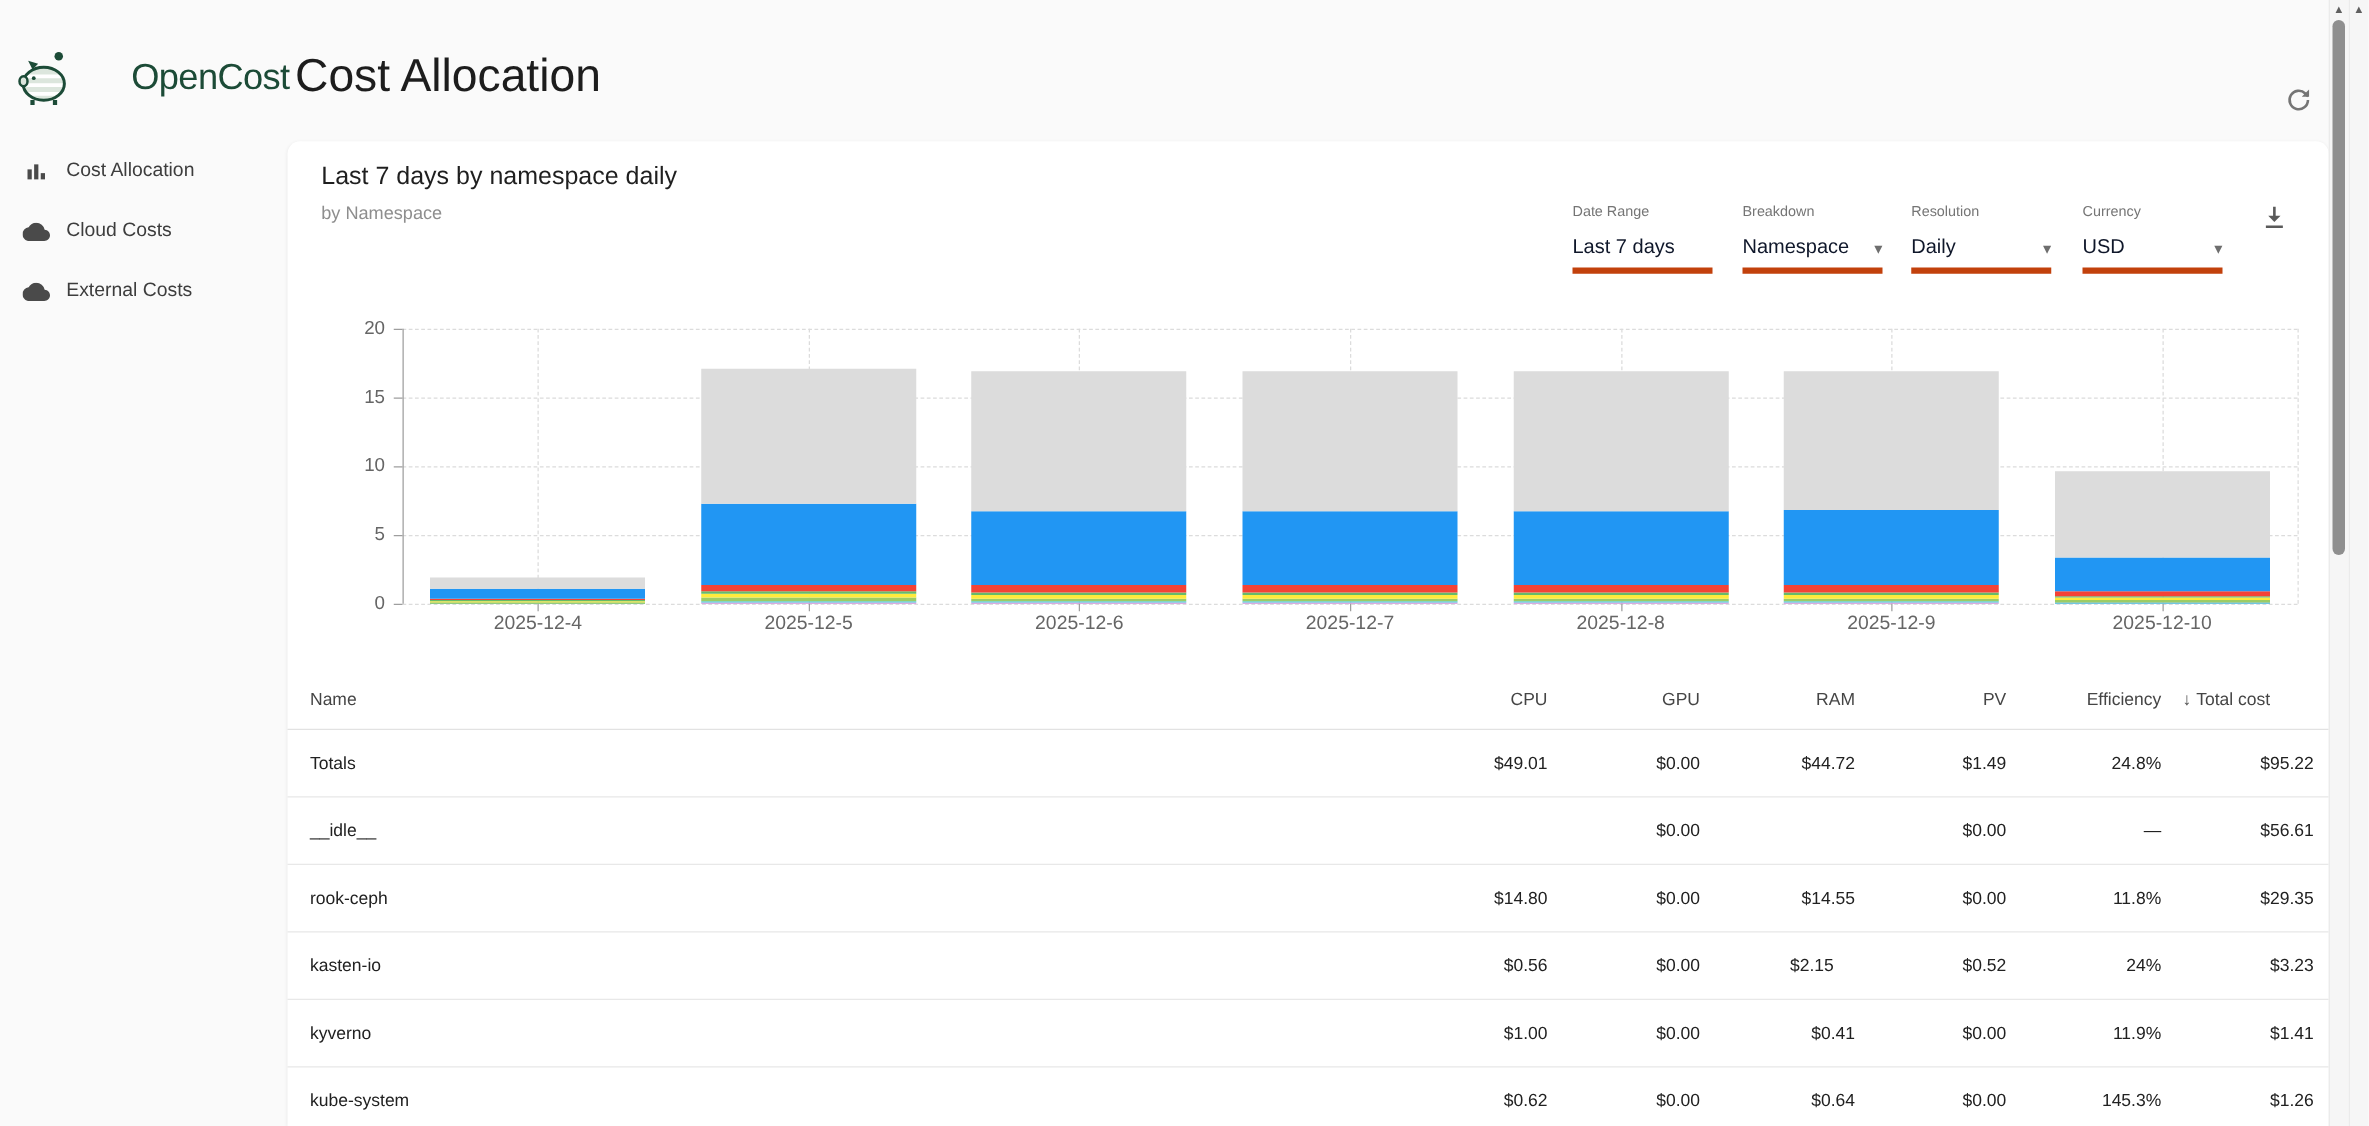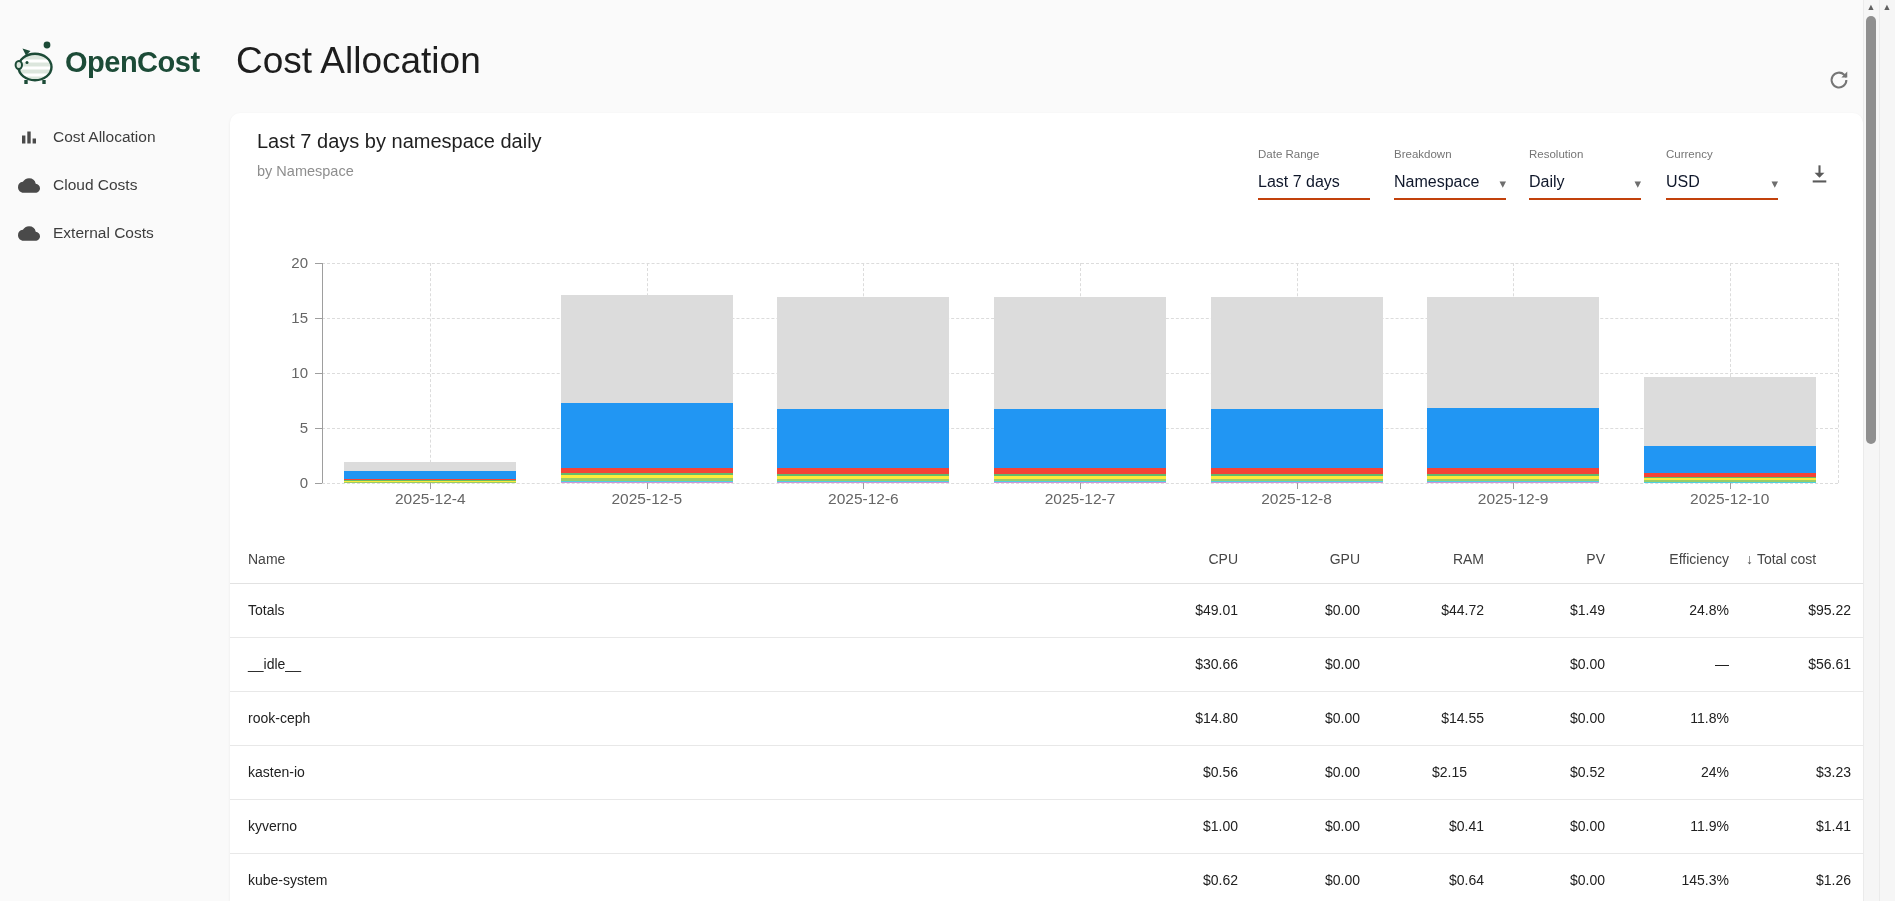--- a/index.html
+++ b/index.html
@@ -1,35 +1,35 @@
 <!DOCTYPE html>
 <html><head>
 <meta charset="utf-8">
 <style>
   html,body{margin:0;padding:0;background:#fff;}
   #screen{position:relative;width:1895px;height:901px;background:#FAFAFA;overflow:hidden;
           font-family:"Liberation Sans","DejaVu Sans",sans-serif;color:#212121;}
   
   .logo{position:absolute;left:14px;top:38px;display:flex;align-items:center;gap:9px;}
-  .logo-text{font-size:29px;font-weight:bold;color:#1C4B37;letter-spacing:-0.5px;}
+  .logo-text{font-size:29px;font-weight:normal;color:#1C4B37;letter-spacing:-0.5px;margin-left:40px;}
   .nav-item{position:absolute;left:0;width:228px;height:40px;display:flex;align-items:center;
             gap:13px;padding-left:18px;box-sizing:border-box;cursor:pointer;}
   .nav-item .nav-label{font-size:15.5px;color:#3d3d3d;}
   .nav-icon{width:22px;display:flex;justify-content:center;}
   
   .page-title{position:absolute;left:236px;top:40px;font-size:37px;font-weight:400;color:#1d1d1d;}
   .refresh-btn{position:absolute;left:1824px;top:66px;width:30px;height:30px;border:none;background:none;
                cursor:pointer;padding:0;}
   
   .card{position:absolute;left:230px;top:113px;width:1633px;height:788px;background:#fff;
         border-radius:10px 10px 0 0;box-shadow:0 1px 3px rgba(0,0,0,.07);}
   .card-title{position:absolute;left:27px;top:17px;font-size:20px;font-weight:500;color:#1f1f1f;}
   .card-subtitle{position:absolute;left:27px;top:50px;font-size:14.5px;color:#8e8e8e;}
   
-  .filter{position:absolute;top:35px;width:112px;height:50px;border-bottom:2px solid #c2410c;cursor:pointer;text-decoration:underline;}
+  .filter{position:absolute;top:51px;width:112px;height:50px;border-bottom:5px solid #c2410c;cursor:pointer;text-decoration:underline;}
   .filter-label{position:absolute;top:0;left:0;font-size:11.5px;color:#757575;}
   .filter-value{position:absolute;bottom:7px;left:0;font-size:16px;color:#0f172a;white-space:nowrap;}
   .filter-arrow{position:absolute;bottom:7px;right:0;font-size:13px;color:#6e6e6e;}
   .dl-btn{position:absolute;left:1576px;top:49px;width:26px;height:26px;border:none;background:none;cursor:pointer;padding:0;}
   
   #chart{position:absolute;left:0;top:0;width:1633px;height:420px;}
   .hgrid{position:absolute;height:0;border-top:1px dashed #dcdcdc;}
   .vgrid{position:absolute;width:0;border-left:1px dashed #dcdcdc;}
   .yaxis{position:absolute;width:0;border-left:1px solid #9e9e9e;}
   .ytick{position:absolute;width:7px;height:1px;background:#9e9e9e;}
@@ -258,33 +258,33 @@
           <div class="cell name">Totals</div>
           <div class="cell num" style="right: 625px;">$49.01</div>
           <div class="cell num" style="right: 503px;">$0.00</div>
           <div class="cell num" style="right: 379px;">$44.72</div>
           <div class="cell num" style="right: 258px;">$1.49</div>
           <div class="cell num" style="right: 134px;">24.8%</div>
           <div class="cell num" style="right: 12px;">$95.22</div>
         </div>
         <div class="trow" style="top: 524px;">
           <div class="cell name">__idle__</div>
-          <div class="cell num" style="right: 625px;">$30.66</div>
           <div class="cell num" style="right: 503px;">$0.00</div>
           <div class="cell num" style="right: 258px;">$0.00</div>
           <div class="cell num" style="right: 134px;">—</div>
           <div class="cell num" style="right: 12px;">$56.61</div>
         </div>
         <div class="trow" style="top: 578px;">
           <div class="cell name">rook-ceph</div>
           <div class="cell num" style="right: 625px;">$14.80</div>
           <div class="cell num" style="right: 503px;">$0.00</div>
           <div class="cell num" style="right: 379px;">$14.55</div>
           <div class="cell num" style="right: 258px;">$0.00</div>
           <div class="cell num" style="right: 134px;">11.8%</div>
+          <div class="cell num" style="right: 12px;">$29.35</div>
         </div>
         <div class="trow" style="top: 632px;">
           <div class="cell name">kasten-io</div>
           <div class="cell num" style="right: 625px; text-align: right;">$0.56</div>
           <div class="cell num" style="right: 503px;">$0.00</div>
           <div class="cell num" style="right: 396px;">$2.15</div>
           <div class="cell num" style="right: 258px;">$0.52</div>
           <div class="cell num" style="right: 134px;">24%</div>
           <div class="cell num" style="right: 12px;">$3.23</div>
         </div>

